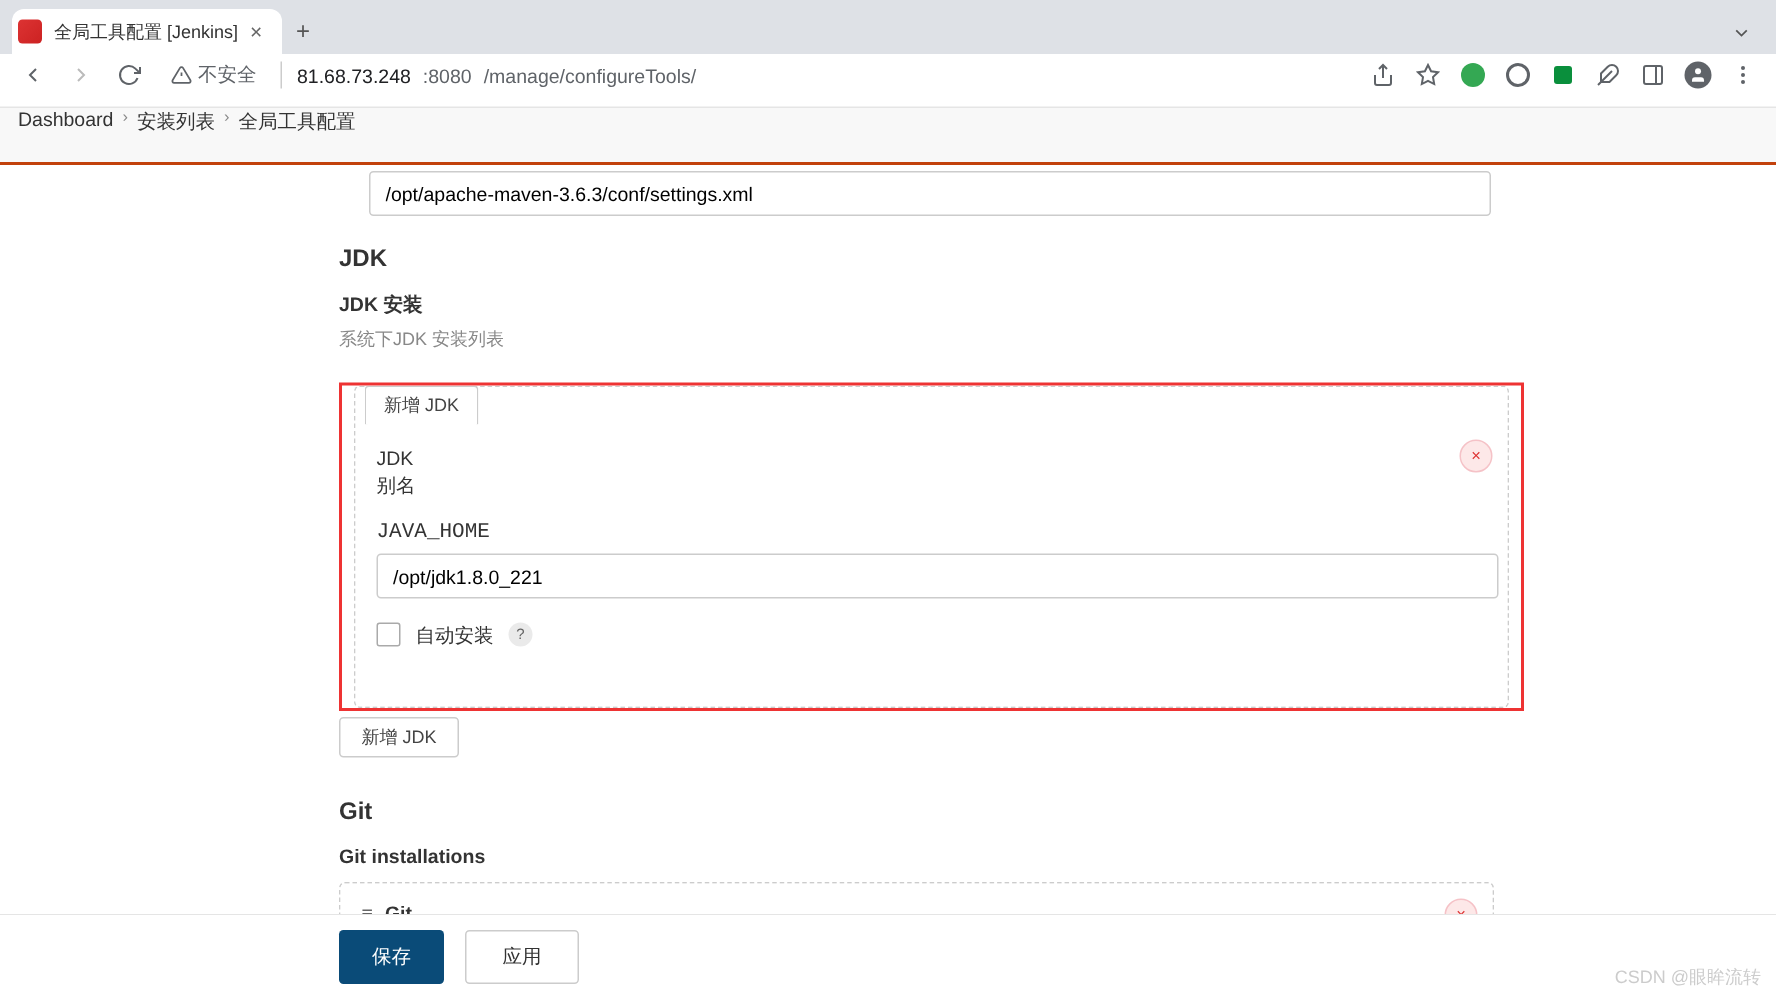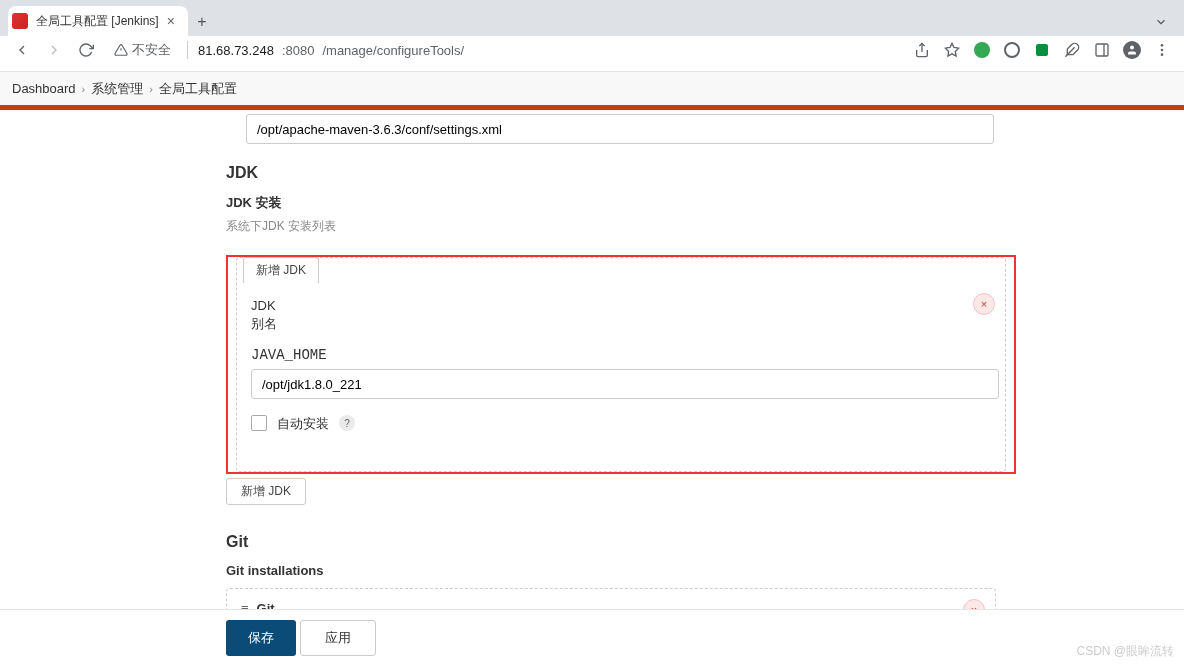--- a/index.html
+++ b/index.html
@@ -22,21 +22,21 @@
     .url-text { color: #202124; }
     .url-path { color: #5f6368; }
     .toolbar-divider { width: 1px; height: 18px; background: #ccc; margin: 0 2px; }
     .toolbar-icons { display: flex; align-items: center; gap: 2px; margin-left: auto; }
     .toolbar-icon { width: 28px; height: 28px; display: flex; align-items: center; justify-content: center; cursor: pointer; color: #5f6368; border-radius: 50%; }
     .profile-dot { width: 18px; height: 18px; border-radius: 50%; background: #5f6368; color: #fff; display: flex; align-items: center; justify-content: center; font-size: 11px; }
     .green-dot { width: 16px; height: 16px; border-radius: 50%; background: #34a853; }
     .circle-icon { width: 16px; height: 16px; border: 2px solid #5f6368; border-radius: 50%; }
     
     
-    .breadcrumbs { height: 38px; background: #f8f8f8; border-bottom: 5px solid #c2410c; display: flex; align-items: center; padding: 0 12px; gap: 6px; font-size: 13px; }
+    .breadcrumbs { height: 38px; background: #f8f8f8; border-bottom: 2px solid #c2410c; display: flex; padding: 0 12px; gap: 6px; font-size: 13px; }
     .breadcrumb-item { color: #333; text-decoration: none; cursor: pointer; }
     .breadcrumb-sep { color: #888; font-size: 11px; }
     
     
     .content { padding: 0 0 70px 226px; }
     .section { margin-bottom: 20px; }
     .input-row { margin-bottom: 14px; }
     .text-input { width: 748px; height: 30px; border: 1px solid #ccc; border-radius: 3px; padding: 0 10px; font-size: 13px; background: #fff; }
     
     .section-title { font-size: 16px; font-weight: bold; color: #333; margin: 18px 0 12px 0; }
@@ -60,21 +60,21 @@
     .delete-btn { position: absolute; top: 10px; right: 10px; width: 22px; height: 22px; border-radius: 50%; border: 1px solid #f5c2c7; background: #fde8e8; display: flex; align-items: center; justify-content: center; cursor: pointer; color: #d33; font-size: 11px; }
     
     .checkbox-row { display: flex; align-items: flex-start; gap: 10px; margin-top: 16px; }
     .checkbox { width: 16px; height: 16px; border: 1px solid #aaa; border-radius: 2px; cursor: pointer; }
     .help-badge { width: 16px; height: 16px; border-radius: 50%; background: #eaeaea; display: flex; align-items: center; justify-content: center; font-size: 10px; color: #666; cursor: pointer; }
     
     .add-btn-row { margin-top: 4px; }
     .add-btn { border: 1px solid #ccc; background: #fff; padding: 4px 14px; font-size: 12px; color: #444; cursor: pointer; border-radius: 3px; }
     
     
-    .bottom-bar { position: fixed; bottom: 0; left: 0; right: 0; background: #fff; border-top: 1px solid #e5e5e5; padding: 10px 0 10px 226px; display: flex; gap: 4px; }
+    .bottom-bar { position: fixed; bottom: 0; left: 0; right: 0; background: #fff; border-top: 1px solid #e5e5e5; padding: 10px 0 10px 226px; display: flex; gap: 14px; }
     .btn-primary { background: #0a4b78; color: #fff; border: none; padding: 8px 22px; font-size: 13px; border-radius: 3px; cursor: pointer; }
     .btn-secondary { background: #fff; color: #333; border: 1px solid #ccc; padding: 8px 24px; font-size: 13px; border-radius: 3px; cursor: pointer; }
     
     .watermark { position: fixed; bottom: 6px; right: 10px; color: #ccc; font-size: 12px; }
   </style>
 </head>
 <body>
 
 <div class="browser-tabs">
   <div class="tab">
@@ -171,21 +171,21 @@
           <circle cx="12" cy="12" r="2"></circle>
           <circle cx="12" cy="19" r="2"></circle>
         </svg>
     </div>
   </div>
 </div>
 
 <div class="breadcrumbs">
   <a class="breadcrumb-item">Dashboard</a>
   <span class="breadcrumb-sep">›</span>
-  <a class="breadcrumb-item">系统管理</a>
+  <a class="breadcrumb-item">安装列表</a>
   <span class="breadcrumb-sep">›</span>
   <a class="breadcrumb-item">全局工具配置</a>
 </div>
 
 <div class="content">
 
   <div class="section" style="margin-top:4px;">
     <div class="input-row" style="margin-left:20px;">
       <input class="text-input" type="text" value="/opt/apache-maven-3.6.3/conf/settings.xml" style="">
     </div>

